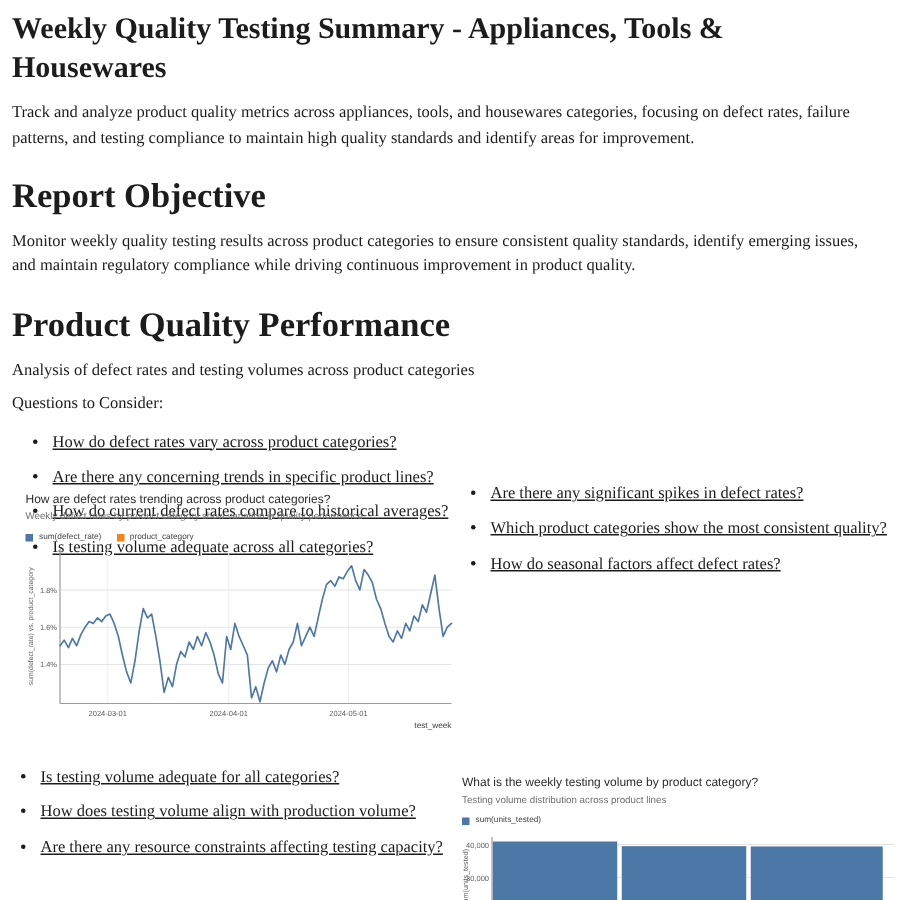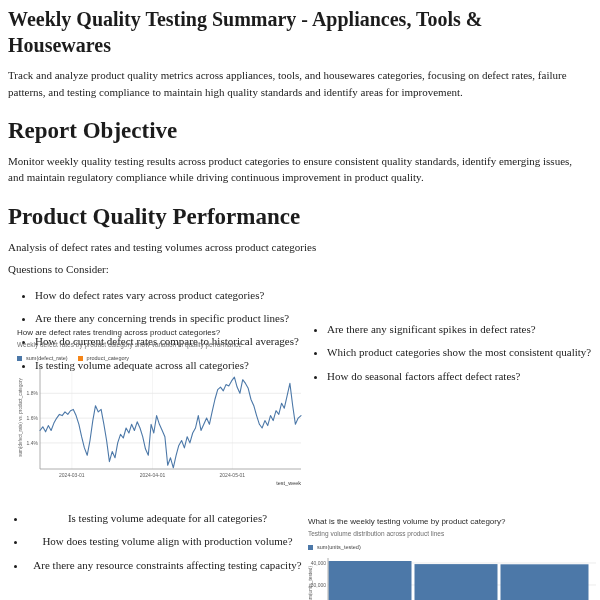--- a/index.html
+++ b/index.html
@@ -6,27 +6,27 @@
   body{
     width:600px;height:600px;overflow:hidden;background:#ffffff;
     font-family:"Liberation Serif",serif;color:#1c1c1c;position:relative;
   }
   .content{padding:2px 10px 0 8px;}
   h1{font-size:20px;line-height:1.3;margin:4px 0 9px 0;font-weight:700;max-width:582px;}
   h2{font-size:23px;line-height:1.25;margin:17px 0 7px 0;font-weight:700;}
   p{font-size:11px;line-height:1.5;margin:0 0 12px 0;max-width:588px;}
   p.tight{margin:0 0 6px 0;}
   ul{font-size:11px;line-height:1.4;margin:10px 0 0 0;padding-left:27px;}
-  li{margin-bottom:8px;}
+  li{margin-bottom:8px;text-decoration:underline;}
   .row{position:absolute;left:8px;right:2px;display:flex;}
   .row1{top:318px;}
   .row2{top:505px;}
   .row1 ul{flex:1;margin-top:4px;padding-left:19px;}
   .row2 .leftcol{width:302px;}
-  .row2 ul{margin-top:6px;padding-left:19px;text-align:center;}
+  .row2 ul{margin-top:6px;padding-left:19px;}
   .chart-card{margin:0;width:300px;padding:10px 0 0 9px;box-sizing:border-box;
     font-family:"Liberation Sans",sans-serif;}
   .chart-card.volume{width:290px;padding:12px 0 0 0;}
   .chart-title{font-size:8px;font-weight:400;color:#2b2b2b;line-height:1.35;}
   .chart-subtitle{font-size:6.5px;color:#6f6f6f;margin-top:2px;line-height:1.3;}
   .legend{display:flex;align-items:center;gap:4px;margin-top:5px;height:8px;}
   .swatch{width:5px;height:5px;display:inline-block;flex:0 0 auto;}
   .legend-label{font-size:5.5px;color:#454545;margin-right:6px;}
   svg{display:block;margin-top:2px;}
   svg text{font-family:"Liberation Sans",sans-serif;}

